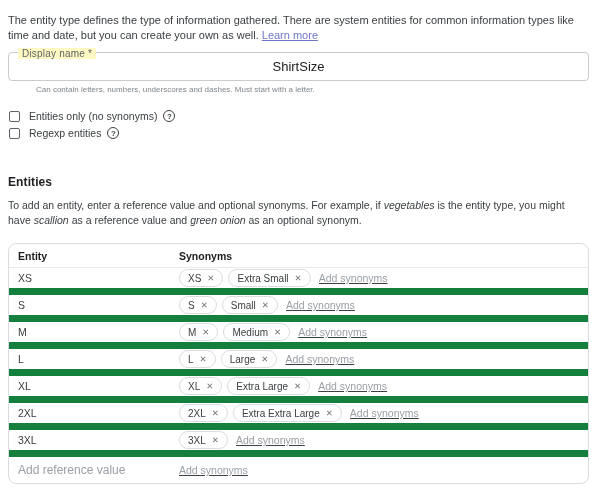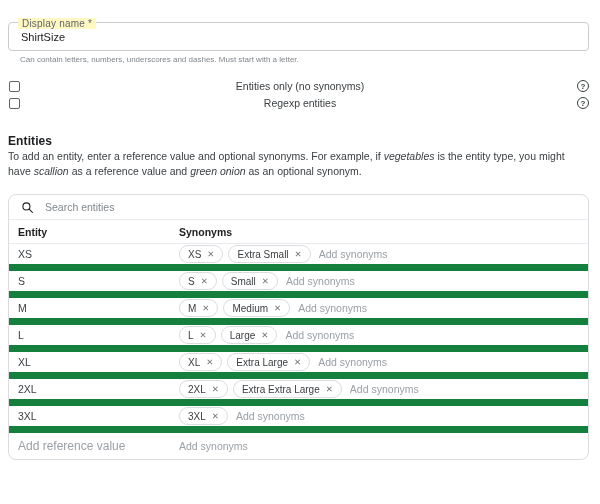--- a/index.html
+++ b/index.html
@@ -5,60 +5,62 @@
   * { margin:0; padding:0; box-sizing:border-box; }
   html,body { background:#fff; }
   body { width:600px; height:504px; font-family:"Liberation Sans", sans-serif; color:#3c4043; overflow:hidden; }
   .page { width:600px; height:504px; padding:13px 11px 0 8px; }
 
   .intro { font-size:11px; line-height:15px; color:#3c4043; width:578px; }
   .link { color:#6e76ca; text-decoration:underline; cursor:pointer; }
 
   .field { position:relative; margin-top:9px; height:29px; border:1px solid #c8cbd0; border-radius:4px; background:#fff; }
   .field-label { position:absolute; top:-5px; left:9px; background:#fef9c3; padding:0 4px; font-size:10px; color:#5f6368; letter-spacing:.2px; }
-  .field-input { width:100%; height:100%; border:none; outline:none; padding:0 12px; font-size:11px; color:#202124; font-family:"Liberation Sans", sans-serif; background:transparent; }
-  .helper { margin:4px 0 0 12px; font-size:8px; color:#80868b; }
-
-  .check-row { display:flex; align-items:center;justify-content:space-between; }
+  .field-input { width:100%; height:100%; border:none; outline:none; padding:0 12px; font-size:13px; color:#202124; font-family:"Liberation Sans", sans-serif; background:transparent;text-align:center; }
+  .helper { margin:4px 0 0 28px; font-size:8px; color:#80868b; }
+
+  .check-row { display:flex; align-items:center; }
   .check-row.first { margin-top:16px; }
   .check-row.second { margin-top:5px; }
   .checkbox { width:11px; height:11px; border:1.5px solid #5f6368; border-radius:2px; margin:0 9px 0 1px; background:#fff; cursor:pointer; flex:none; }
   .check-label { font-size:10.5px; color:#3c4043; }
   .help-icon { width:12px; height:12px; border:1.1px solid #3c4043; border-radius:50%; margin-left:6px; font-size:8px; font-weight:bold; color:#3c4043; display:inline-flex; align-items:center; justify-content:center; cursor:pointer; flex:none; }
 
-  .section-heading { margin-top:25px; font-size:12px; font-weight:700; color:#202124; letter-spacing:.1px; }
-  .section-desc { margin-top:1px; font-size:10.5px; line-height:15px; color:#3c4043; width:576px; }
+  .section-heading { margin-top:36px; font-size:12px; font-weight:700; color:#202124; letter-spacing:.1px; }
+  .section-desc { margin-top:9px; font-size:10.5px; line-height:15px; color:#3c4043; width:576px; }
   .section-desc .it { font-style:italic; }
 
   .etable { margin-top:15px; width:581px; border:1px solid #dadce0; border-radius:8px; background:#fff; overflow:hidden; }
   .search-row { height:25px; display:flex; align-items:center; padding:0 12px; border-bottom:1px solid #e8eaed; }
   .search-icon { flex:none; margin-right:11px; display:flex; }
   .search-input { flex:1; border:none; outline:none; font-size:10.5px; color:#202124; font-family:"Liberation Sans", sans-serif; }
   .search-input::placeholder { color:#80868b; }
 
   .hdr-row { height:24px; display:flex; align-items:center; border-bottom:1px solid #e8eaed; font-size:10.5px; font-weight:700; color:#202124;justify-content:space-between; }
   .col1 { width:170px; padding-left:9px; flex:none; }
   .col2 { flex:1; display:flex; align-items:center; min-width:0; }
 
   .erow { height:27px; display:flex; align-items:center; border-bottom:7px solid #15803d; font-size:10.5px; color:#3c4043; }
   .chips { display:flex; align-items:center; gap:5px; }
   .chip { display:inline-flex; align-items:center; height:18px; padding:0 8px; border:1px solid #dadce0; border-radius:10px; background:#fff; font-size:10px; color:#3c4043; cursor:default; white-space:nowrap; }
   .chip-x { margin-left:6px; color:#757575; font-size:8.5px; cursor:pointer; line-height:1; }
-  .addsyn-input { border:none; outline:none; margin-left:8px; flex:1; min-width:40px; font-size:10.5px; font-family:"Liberation Sans", sans-serif; color:#3c4043; }
+  .addsyn-input { border:none; outline:none; margin-left:8px; flex:1; min-width:40px; font-size:10.5px; font-family:"Liberation Sans", sans-serif; color:#3c4043;text-decoration:underline; }
   .addsyn-input::placeholder { color:#9aa0a6; }
 
   .add-row { height:26px; display:flex; align-items:center; font-size:10.5px; }
   .addref-input { border:none; outline:none; width:160px; font-size:12px; font-family:"Liberation Sans", sans-serif; color:#3c4043; }
   .addref-input::placeholder, .addsyn2::placeholder { color:#9aa0a6; }
 </style>
 </head>
 <body>
 
 <div class="page">
 
+  <p class="intro"><span>The entity type defines the type of information gathered. There are system entities for common information types like time and date, but you can create your own as well.</span>
+    <span class="link">Learn more</span></p>
 
   <div class="field">
     <span class="field-label">Display name *</span>
     <input class="field-input" type="text" value="ShirtSize" style="">
   </div>
   <div class="helper">Can contain letters, numbers, underscores and dashes. Must start with a letter.</div>
 
   <div class="check-row first">
     <span class="checkbox"></span>
     <span class="check-label">Entities only (no synonyms)</span>
@@ -70,29 +72,20 @@
     <span class="check-label">Regexp entities</span>
     <span class="help-icon">?</span>
   </div>
 
   <h3 class="section-heading">Entities</h3>
 
   <p class="section-desc"><span>To add an entity, enter a reference value and optional synonyms. For example, if </span><span class="it">vegetables</span><span> is the entity type, you might have </span><span class="it">scallion</span><span> as a reference value and </span><span class="it">green onion</span><span> as an optional synonym.</span></p>
 
   <div class="etable">
 
-    <div class="search-row">
-      <span class="search-icon">
-        <svg width="13" height="13" viewBox="0 0 24 24" aria-hidden="true">
-          <circle cx="10" cy="10" r="6.5" fill="none" stroke="#202124" stroke-width="2"></circle>
-          <line x1="15" y1="15" x2="21" y2="21" stroke="#202124" stroke-width="2" stroke-linecap="round"></line>
-        </svg>
-      </span>
-      <input class="search-input" type="text" placeholder="Search entities" style="">
-    </div>
 
     <div class="hdr-row">
       <div class="col1">Entity</div>
       <div class="col2">Synonyms</div>
     </div>
 
     <div class="erow">
       <div class="col1">XS</div>
       <div class="col2">
         <span class="chips">

